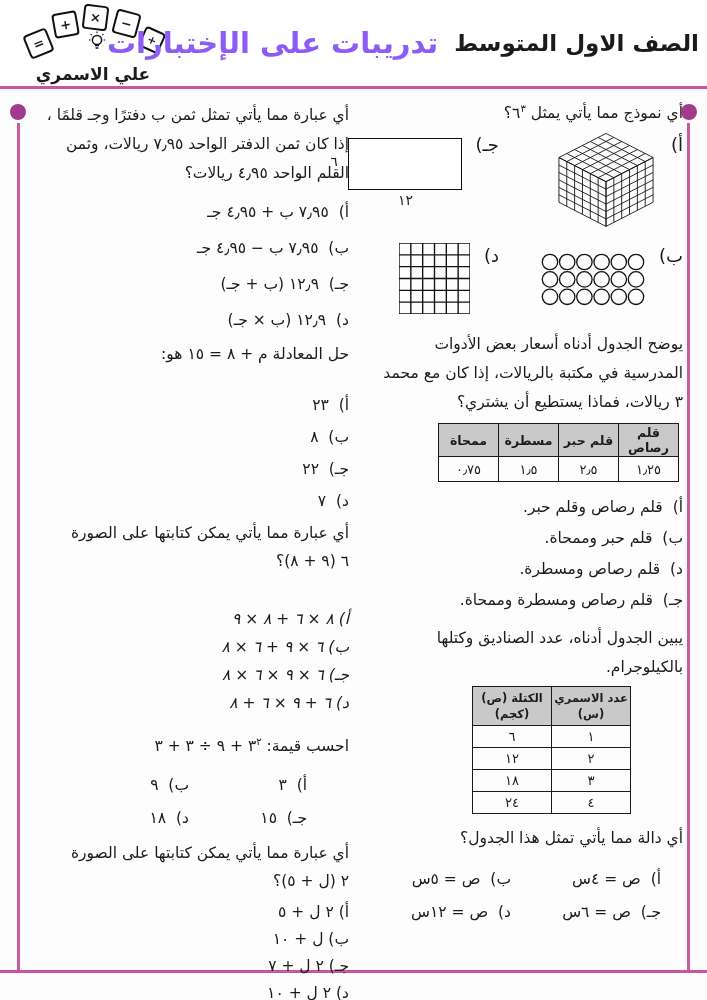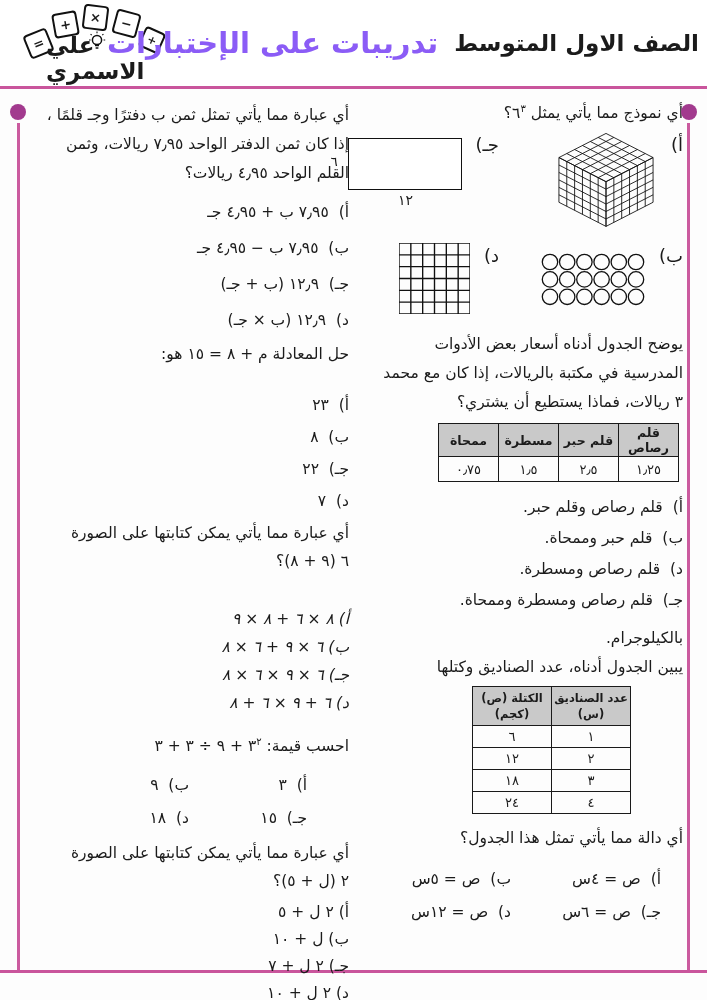--- a/index.html
+++ b/index.html
@@ -12,22 +12,22 @@
   .logo{position:absolute;left:26px;top:4px;width:142px;height:80px;}
   .die{position:absolute;width:21px;height:21px;border:2.2px solid #111;border-radius:4px;
        background:#fff;display:flex;align-items:center;justify-content:center;
        font-weight:bold;font-size:13px;line-height:1;}
   .d0{left:0;top:27px;transform:rotate(-22deg);}
   .d1{left:27px;top:8px;transform:rotate(-10deg);}
   .d2{left:57px;top:1px;transform:rotate(7deg);}
   .d3{left:88px;top:7px;transform:rotate(15deg);}
   .d4{left:115px;top:25px;transform:rotate(24deg);width:18px;height:18px;font-size:11px;}
   .bulb{position:absolute;left:62px;top:27px;}
-  .logo-name{position:absolute;bottom:0;left:20px;width:126px;text-align:left;
-             font-weight:bold;font-size:23px;}
+  .logo-name{position:absolute;bottom:0;left:4px;width:126px;text-align:center;
+             font-weight:bold;font-size:17px;}
   .titlebar{position:absolute;top:26px;right:8px;display:flex;align-items:center;gap:16px;}
   .grade{font-weight:bold;font-size:23px;}
   .main-title{font-weight:bold;font-size:29px;color:#8b5cf6;letter-spacing:-0.5px;}
   .rule{height:3px;background:#c9559c;}
   
   main{display:flex;margin:0 18px;height:881px;position:relative;direction:rtl;}
   .col{position:relative;box-sizing:border-box;}
   .col-right{width:338px;padding:0 6px 0 2px;}
   .col-left{width:333px;padding:0 2px;}
   .vline{position:absolute;top:34px;bottom:0;width:3px;background:#cb5b9f;}
@@ -251,29 +251,29 @@
         </table>
 
       <div class="opts-prices">
         <div class="opt-line">أ)&nbsp; قلم رصاص وقلم حبر.</div>
         <div class="opt-line">ب)&nbsp; قلم حبر وممحاة.</div>
         <div class="opt-line">د)&nbsp; قلم رصاص ومسطرة.</div>
         <div class="opt-line">جـ)&nbsp; قلم رصاص ومسطرة وممحاة.</div>
       </div>
 
       <div class="para2">
+        <div class="q-line">يبين الجدول أدناه، عدد الصناديق وكتلها</div>
         <div class="q-line">بالكيلوجرام.</div>
-        <div class="q-line">يبين الجدول أدناه، عدد الصناديق وكتلها</div>
       </div>
 
       <table class="boxes-table">
         <tbody>
             <tr>
           <th>
-            <div>عدد الصناديق</div>
+            <div>عدد الاسمري</div>
             <div>(س)</div>
           </th>
           <th>
             <div>الكتلة (ص)</div>
             <div>(كجم)</div>
           </th>
         </tr>
         <tr>
           <td>١</td>
           <td>٦</td>

